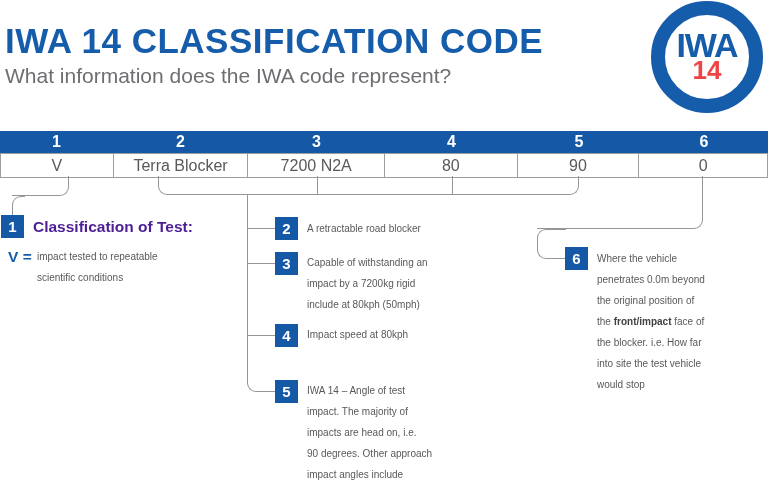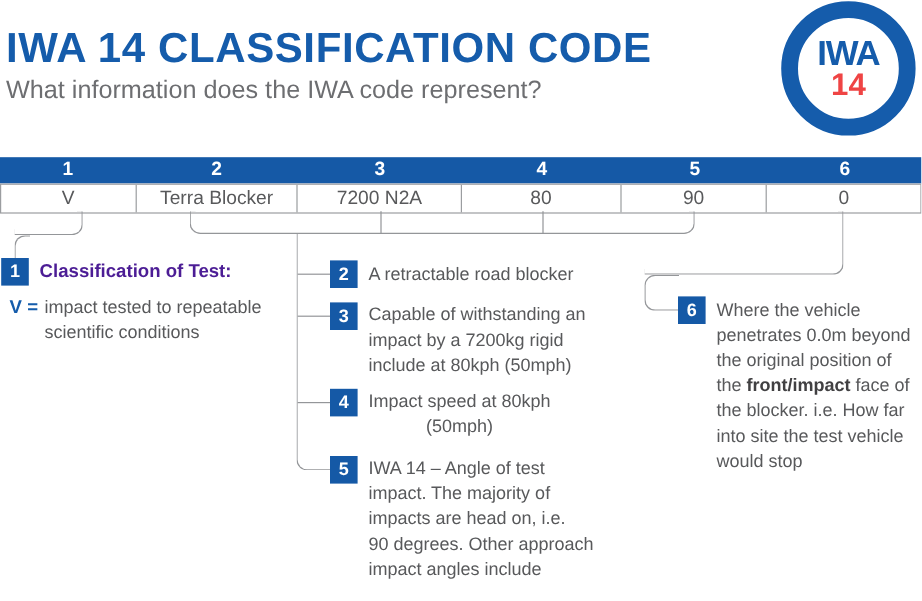--- a/index.html
+++ b/index.html
@@ -17,21 +17,21 @@
   .subtitle {
     position:absolute; left:5px; top:64px;
     font-size:21px; font-weight:500; color:#6D6E71; white-space:nowrap;
   }
   .logo {
     position:absolute; left:651px; top:1px; width:112px; height:112px;
     border:14px solid #155CAB; border-radius:50%;
     display:flex; flex-direction:column; align-items:center; justify-content:center;
     background:#ffffff;
   }
-  .logo-line1 { color:#155CAB; font-weight:700; font-size:29px; letter-spacing:-1px; line-height:26px; }
+  .logo-line1 { color:#155CAB; font-weight:700; font-size:34px; letter-spacing:-1px; line-height:26px; }
   .logo-line2 { color:#ef4444; font-weight:700; font-size:26px; line-height:24px; }
   
   .code-table { position:absolute; left:0; top:131px; width:768px; }
   .trow { display:flex; width:768px; }
   .thead { background:#1559A6; height:22px; }
   .thead .cell {
     color:#ffffff; font-weight:700; font-size:16px; line-height:22px; text-align:center;
   }
   .tvals { height:25px; border:1px solid #9B9DA0; background:#ffffff; }
   .tvals .cell {
@@ -63,21 +63,21 @@
     position:absolute; width:23px; height:23px; background:#1559A6;
     color:#ffffff; font-weight:700; font-size:15px; line-height:23px; text-align:center;
   }
   .b1 { left:1px;   top:215px; }
   .b2 { left:275px; top:217px; }
   .b3 { left:275px; top:252px; }
   .b4 { left:275px; top:324px; }
   .b5 { left:275px; top:380px; }
   .b6 { left:565px; top:247px; }
   
-  .etext { position:absolute; font-size:15px; line-height:21px; color:#58595B; }
+  .etext { position:absolute; font-size:10px; line-height:21px; color:#58595B; }
   .heading1 { left:33px; top:216px; font-size:15.5px; font-weight:700; color:#4c1d95; }
   .vkey { left:8px; top:246px; font-size:15.5px; font-weight:700; color:#155CAB; }
   .t1 { left:37px;  top:246px; }
   .t2 { left:307px; top:218px; }
   .t3 { left:307px; top:252px; }
   .t4 { left:307px; top:324px;text-align:center; }
   .t5 { left:307px; top:380px; }
   .t6 { left:597px; top:248px; }
   .bold-seg { font-weight:700; color:#414042; }
 </style>
@@ -143,21 +143,20 @@
   </div>
 
   <div class="etext t3">
     <div>Capable of withstanding an</div>
     <div>impact by a 7200kg rigid</div>
     <div>include at 80kph (50mph)</div>
   </div>
 
   <div class="etext t4">
     <div>Impact speed at 80kph</div>
-    <div>(50mph)</div>
   </div>
 
   <div class="etext t5">
     <div>IWA 14 – Angle of test</div>
     <div>impact. The majority of</div>
     <div>impacts are head on, i.e.</div>
     <div>90 degrees. Other approach</div>
     <div>impact angles include</div>
     <div>45° (fencing)</div>
   </div>

